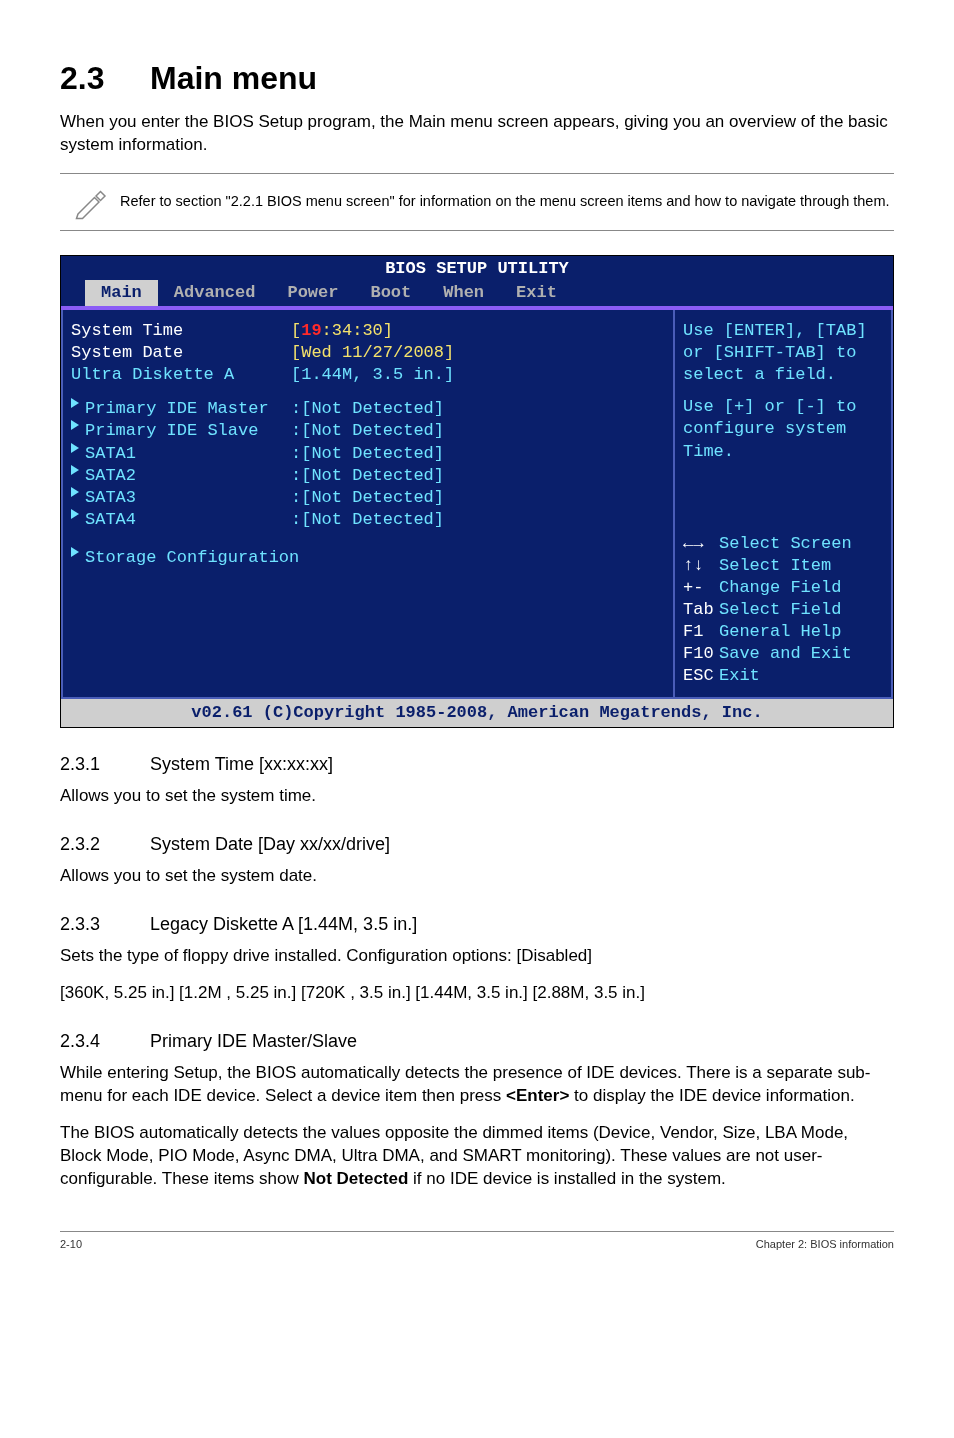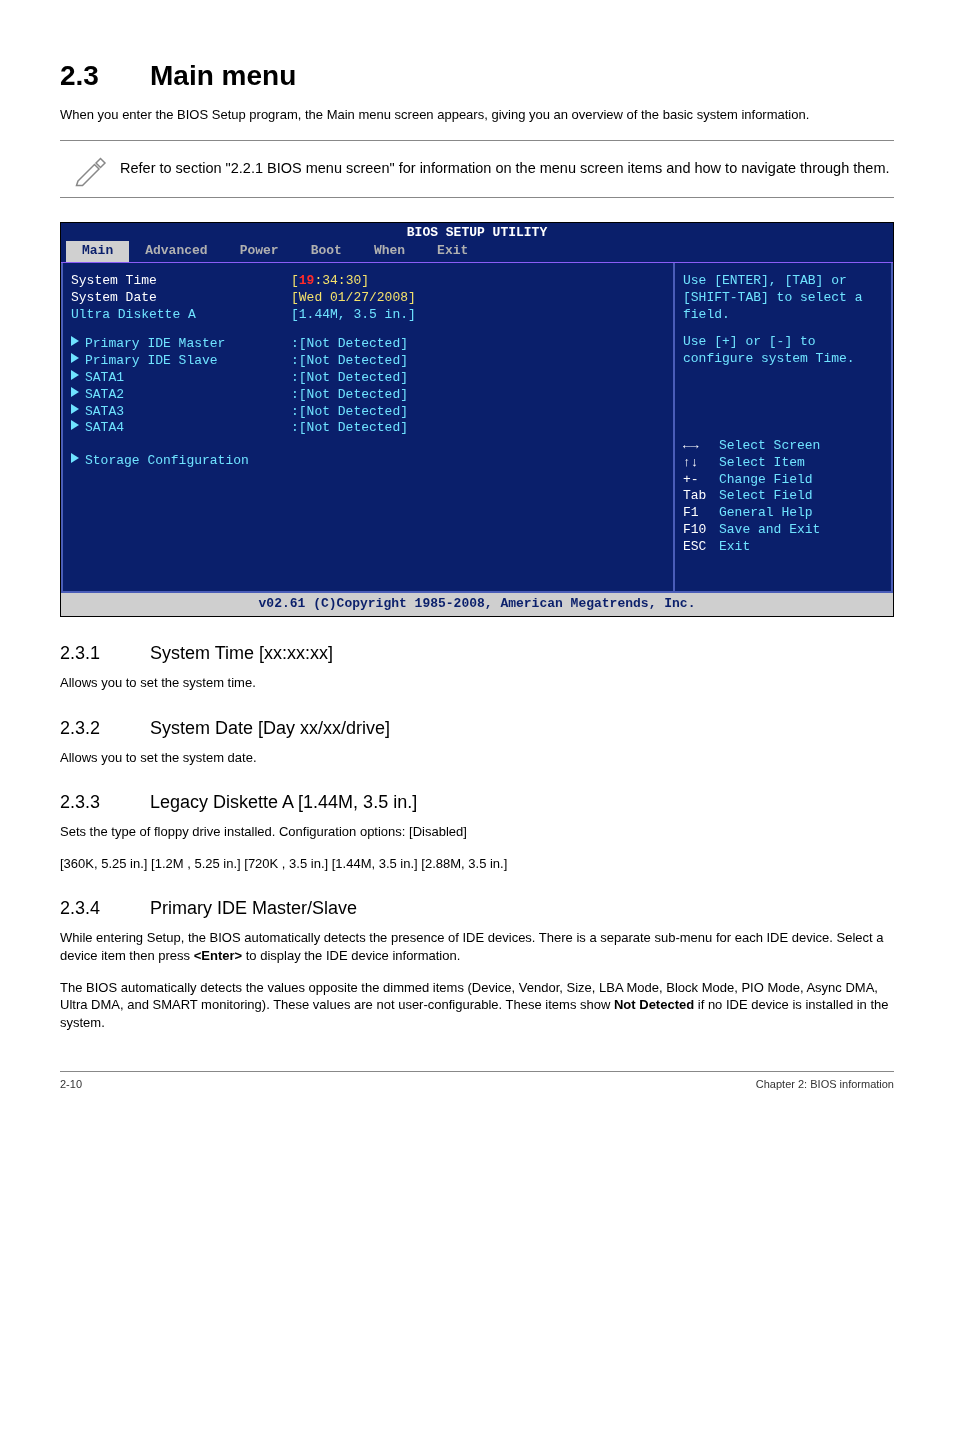--- a/index.html
+++ b/index.html
@@ -1,33 +1,33 @@
 <!DOCTYPE html>
 <html><head>
 <meta charset="utf-8">
 <style>
   * { box-sizing: border-box; margin: 0; padding: 0; }
   html, body { width: 954px; background: #fff; font-family: Arial, Helvetica, sans-serif; color: #000; }
   .page { padding: 60px 60px 20px 60px; }
 
-  h1.section-title { font-size: 28px; font-weight: bold; margin-bottom: 14px; }
+  h1.section-title { font-size: 32px; font-weight: bold; margin-bottom: 14px; }
   h1.section-title .num { display:inline-block; width:90px; }
-  p.body { font-size: 13px; line-height: 1.35; margin-bottom: 14px; }
+  p.body { font-size: 17px; line-height: 1.35; margin-bottom: 14px; }
 
   .note-block { border-top:1px solid #888; border-bottom:1px solid #888; padding:10px 0 10px 0; display:flex; align-items:center; margin:16px 0 24px 0; }
   .note-icon { width:60px; display:flex; justify-content:center; }
   .note-icon svg { width:36px; height:36px; }
   .note-text { font-size:14.5px; line-height:1.35; flex:1; }
 
-  .bios-wrap { border:1px solid #000; background:#0a1f6b; padding:0; font-family: "Courier New", monospace; font-size:13px; color:#fff; line-height:1.3;margin-top:18px; }
+  .bios-wrap { border:1px solid #000; background:#0a1f6b; padding:0; font-family: "Courier New", monospace; font-size:17px; color:#fff; line-height:1.3;margin-top:18px; }
   .bios-title { background:#0a1f6b; color:#fff; text-align:center; font-weight:bold; padding:2px 0 0 0; }
-  .bios-tabs { display:flex; background:#0a1f6b; padding:0 5px; }
+  .bios-tabs { display:flex; background:#0a1f6b; padding:0 24px; }
   .bios-tab { padding:2px 16px 2px 16px; color:#b0b0b0; font-weight:bold; }
   .bios-tab.active { background:#d0d0d0; color:#0a1f6b; }
-  .bios-body { display:flex; border-top:1px solid #8b5cf6; }
+  .bios-body { display:flex; border-top:4px solid #8b5cf6; }
   .bios-left { flex:1; border:2px solid #4a5db8; border-top:none; border-right:none; padding:10px 8px 20px 8px; min-height:330px; }
   .bios-right { width:220px; border:2px solid #4a5db8; border-top:none; padding:10px 8px 10px 8px; color:#fff; }
   .bios-row { display:flex; }
   .bios-label { width:220px; }
   .bios-white { color:#ffffff; }
   .bios-cyan { color:#6fe3ff; }
   .bios-yellow { color:#f5e26b; }
   .bios-red  { color:#ff2a2a; font-weight:bold; }
   .tri { display:inline-block; width:0; height:0; border-top:5px solid transparent; border-bottom:5px solid transparent; border-left:8px solid #6fe3ff; margin-right:6px; vertical-align:middle; }
   .bios-footer { background:#cfcfcf; color:#0a1f6b; text-align:center; font-weight:bold; padding:3px 16px; }
@@ -74,21 +74,21 @@
     <div class="bios-body">
       <div class="bios-left">
         <div class="bios-row">
           <span class="bios-label bios-white">System Time</span>
           <span class="bios-yellow" style="position:relative;">
             <span style="color:#f5e26b;">[</span><span class="bios-red">19</span><span style="color:#f5e26b;">:34:30]</span>
           </span>
         </div>
         <div class="bios-row">
           <span class="bios-label bios-white">System Date</span>
-          <span class="bios-yellow">[Wed 01/27/2008]</span>
+          <span class="bios-yellow">[Wed 11/27/2008]</span>
         </div>
         <div class="bios-row">
           <span class="bios-label bios-cyan">Ultra Diskette A</span>
           <span class="bios-cyan">[1.44M, 3.5 in.]</span>
         </div>
 
         <div style="height:12px;"></div>
 
         <div class="bios-row">
             <span class="tri"></span>

